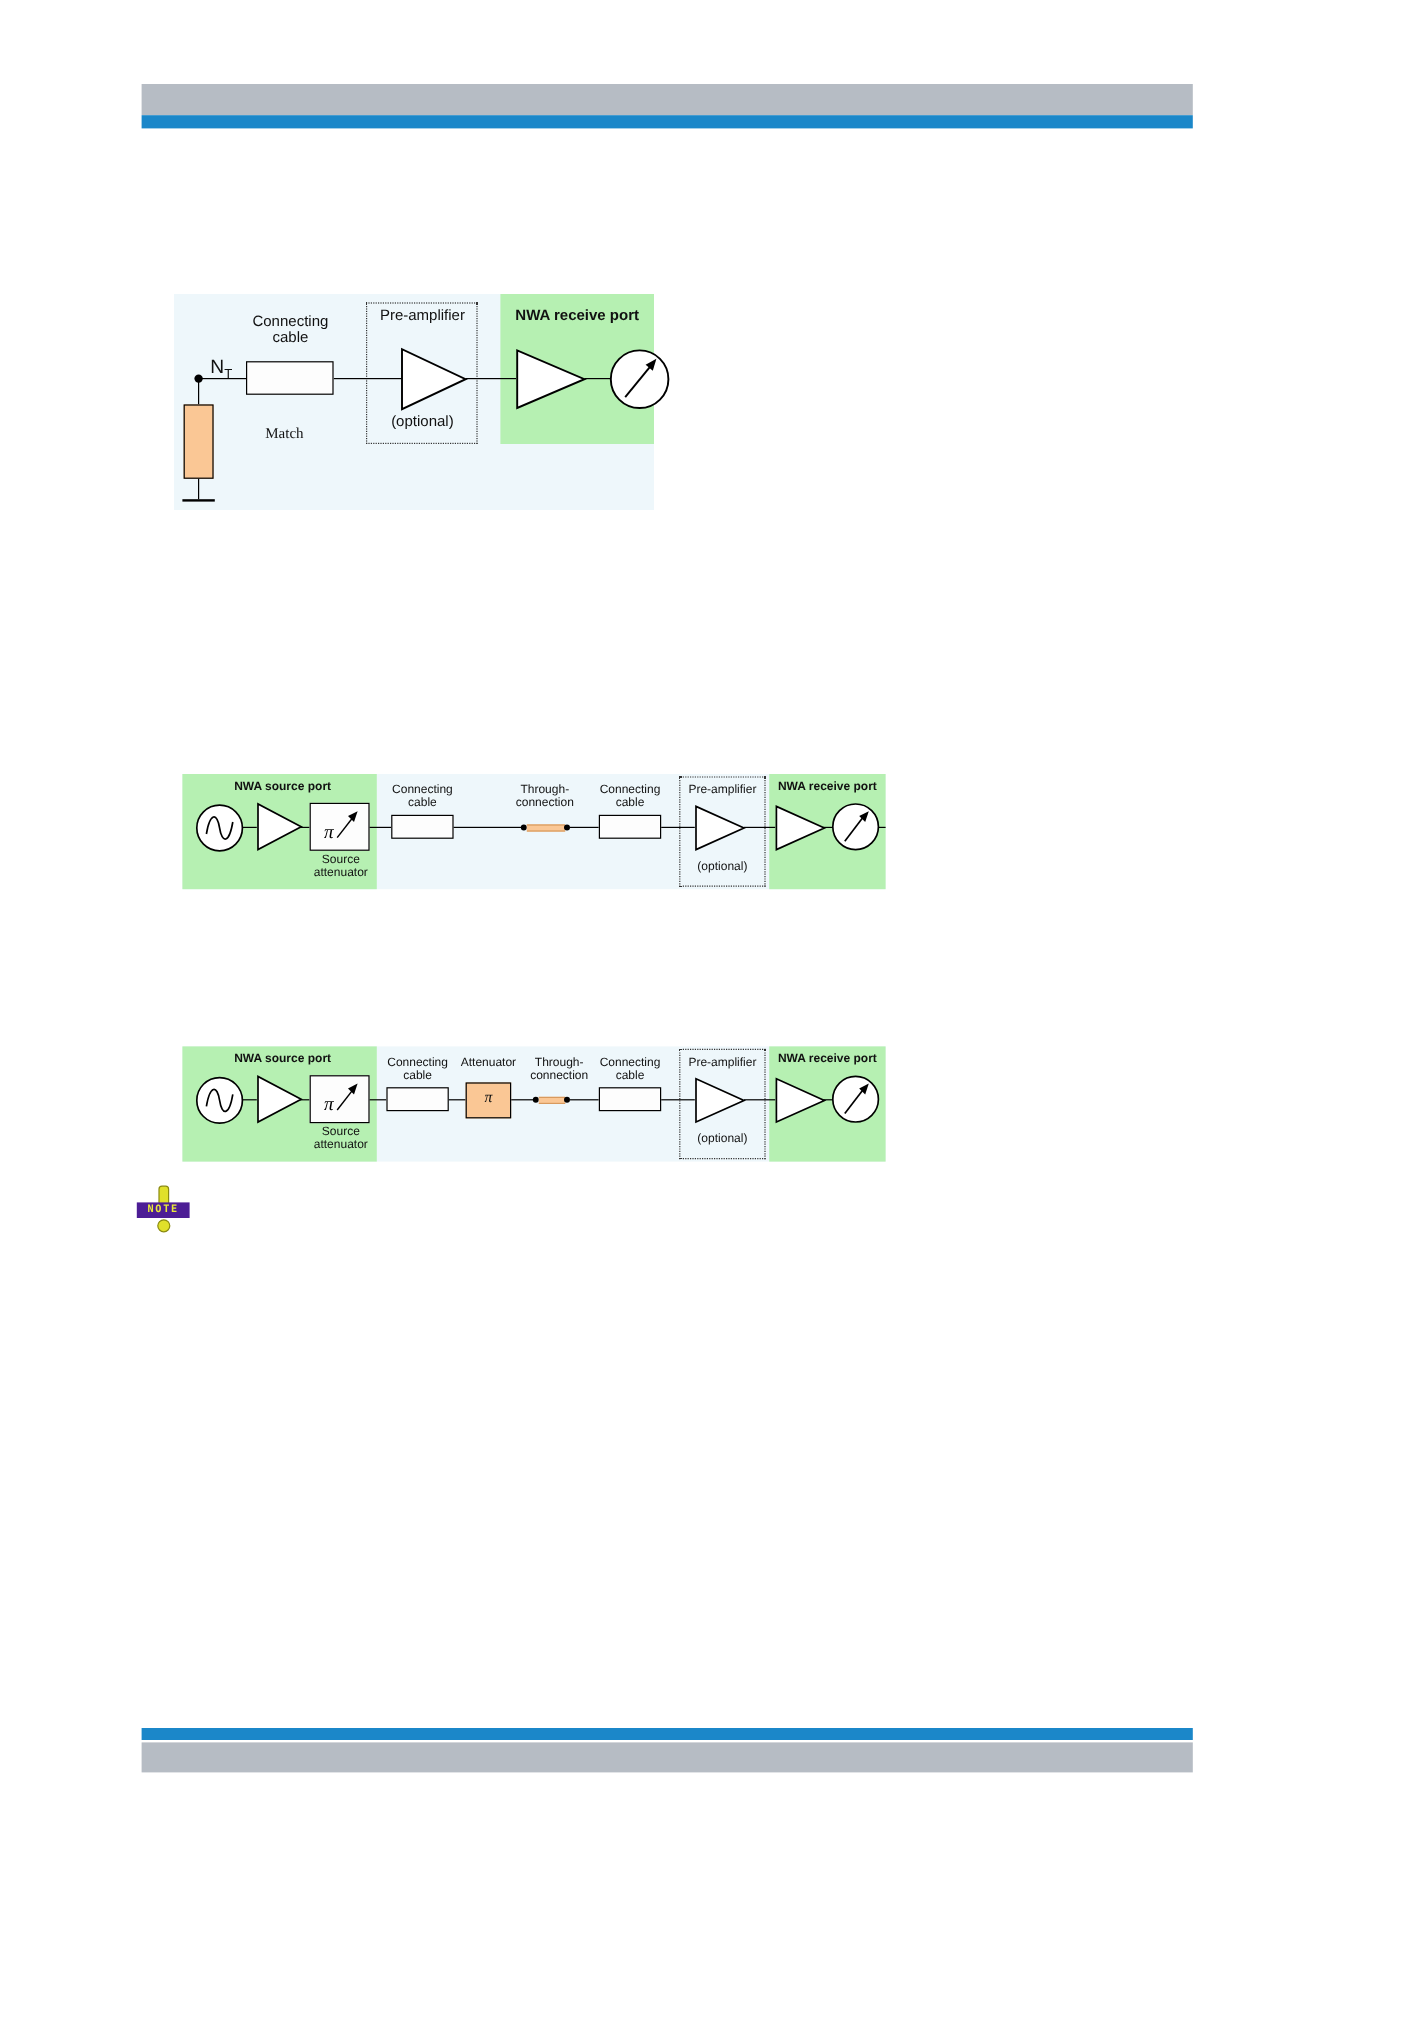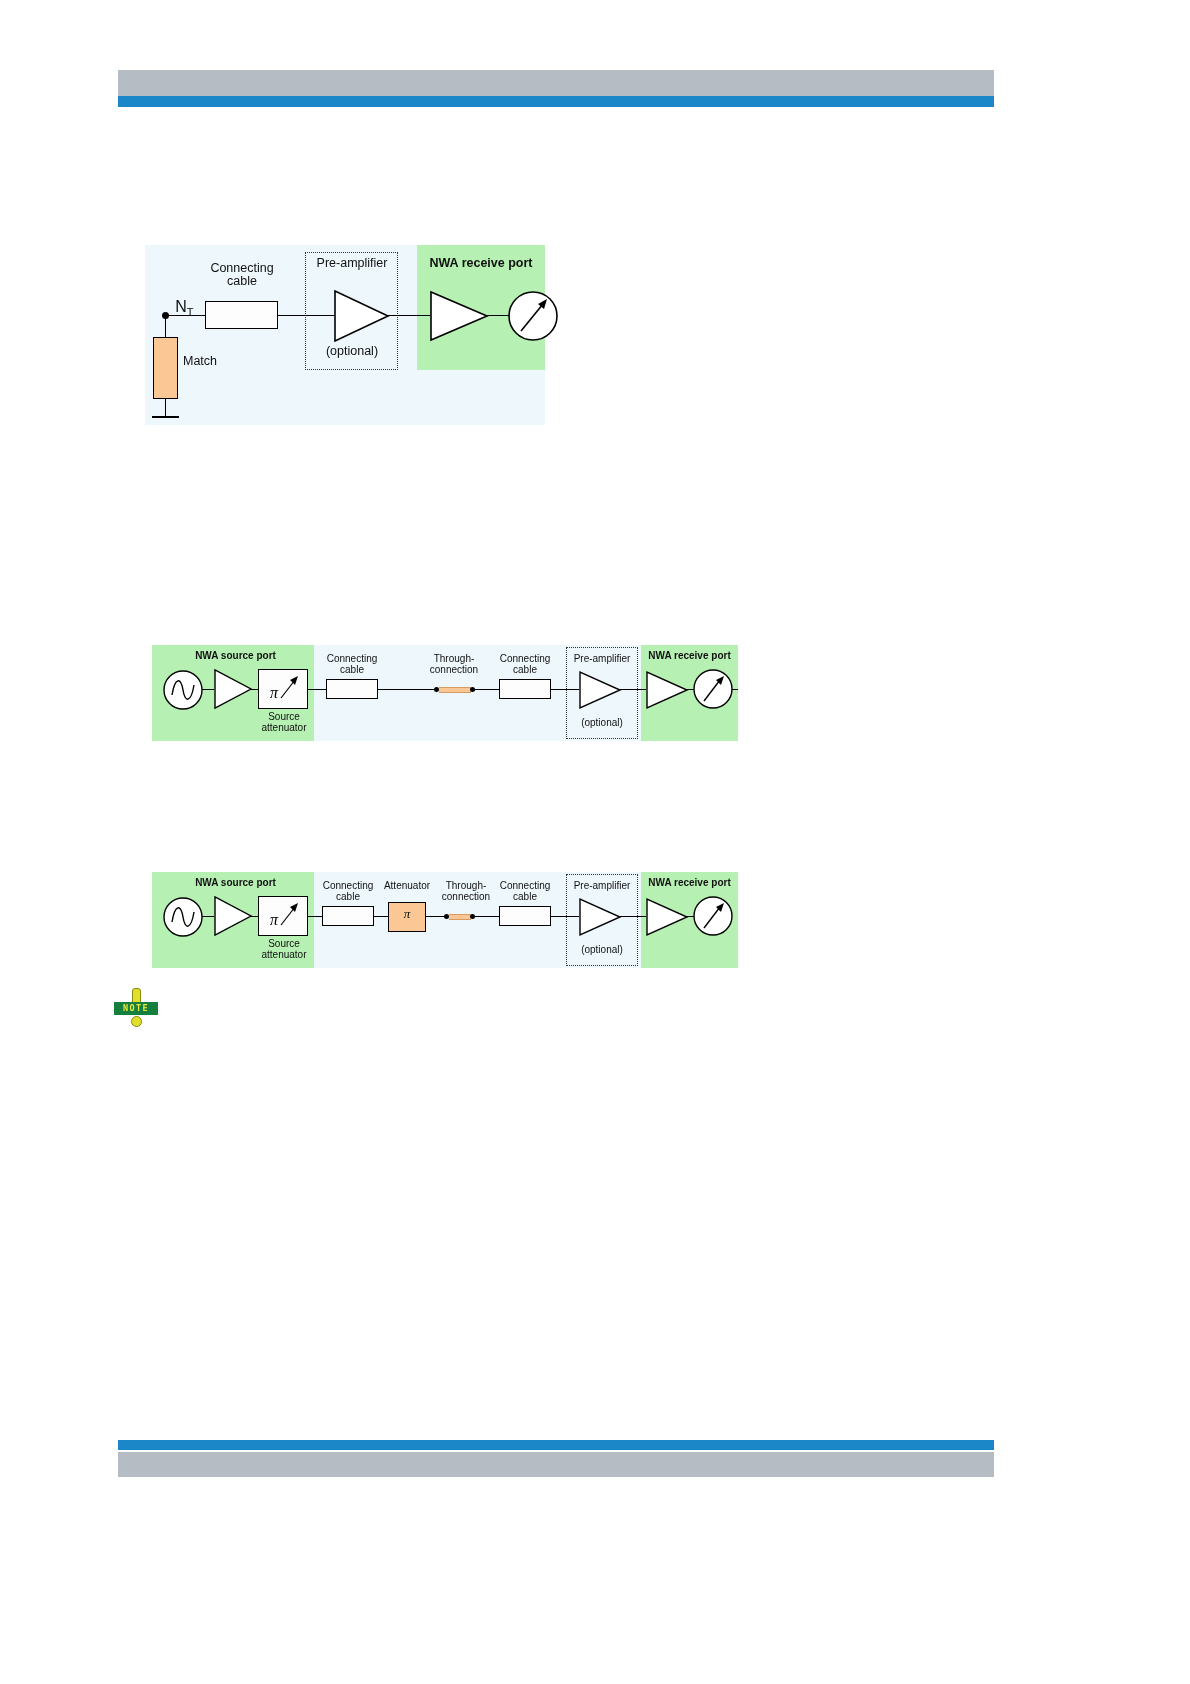--- a/index.html
+++ b/index.html
@@ -25,21 +25,21 @@
   .lbl-s{position:absolute;font-size:10px;color:#111;line-height:11px;text-align:center;white-space:pre;}
   .lbl-sb{position:absolute;font-size:10px;color:#111;font-weight:bold;line-height:11px;text-align:center;white-space:pre;}
   .node{position:absolute;width:7px;height:7px;border-radius:50%;background:#000;}
   .node-s{position:absolute;width:5px;height:5px;border-radius:50%;background:#000;}
   .thru{position:absolute;height:4px;background:#fac795;border-top:1px solid #d89a5e;border-bottom:1px solid #d89a5e;}
   svg{display:block;overflow:visible;}
   .svgabs{position:absolute;}
 
   
   .note-wrap{position:absolute;width:56px;height:46px;}
-  .note-bar{position:absolute;left:6px;top:17px;width:44px;height:13px;background:#15803d;
+  .note-bar{position:absolute;left:6px;top:17px;width:44px;height:13px;background:#4c1d95;
             color:#e8e83a;font-family:"DejaVu Sans Mono",monospace;font-size:8.5px;font-weight:bold;
             letter-spacing:1.4px;text-align:center;line-height:13px;}
   .note-stem{position:absolute;left:24px;top:3px;width:9px;height:18px;background:#e0e02a;border:1px solid #8a8a10;border-radius:3px;box-sizing:border-box;}
   .note-dot{position:absolute;left:23px;top:31px;width:11px;height:11px;background:#e0e02a;border:1px solid #8a8a10;border-radius:50%;box-sizing:border-box;}
 </style>
 </head>
 <body>
 
 <div class="hdr-grey"></div>
 <div class="hdr-blue"></div>
@@ -57,21 +57,21 @@
   <div class="wire" style="left:243px;top:70px;width:42px;"></div>
   <div class="wire" style="left:342px;top:70px;width:22px;"></div>
 
   <div class="node" style="left:17px;top:67px;"></div>
   <div class="wire-v" style="left:20px;top:70px;height:22px;"></div>
   <div class="lbl" style="left:8px;top:42px;width:34px;text-align:left;font-size:16px;">
      <span>N</span><span style="font-size:11px;vertical-align:sub;">T</span>
   </div>
 
   <div class="box-orange" style="left:8px;top:92px;width:25px;height:62px;"></div>
-  <div class="lbl" style="left:38px;top:110px;width:70px;text-align:left;">Match</div>
+  <div class="lbl" style="left:38px;top:110px;width:70px;text-align:right;font-family:Liberation Serif, serif;">Match</div>
 
   <div class="wire-v" style="left:20px;top:154px;height:17px;"></div>
   <div class="wire" style="left:7px;top:171px;width:27px;height:2px;"></div>
 
   <div class="box" style="left:60px;top:56px;width:73px;height:28px;"></div>
   <div class="lbl" style="left:51px;top:17px;width:92px;">Connecting
 cable</div>
 
   <svg class="svgabs" style="left:188px;top:44px;" width="56" height="54" viewBox="0 0 56 54">
     <polygon points="2,2 2,52 55,27" fill="#ffffff" stroke="#000" stroke-width="1.6"></polygon>

